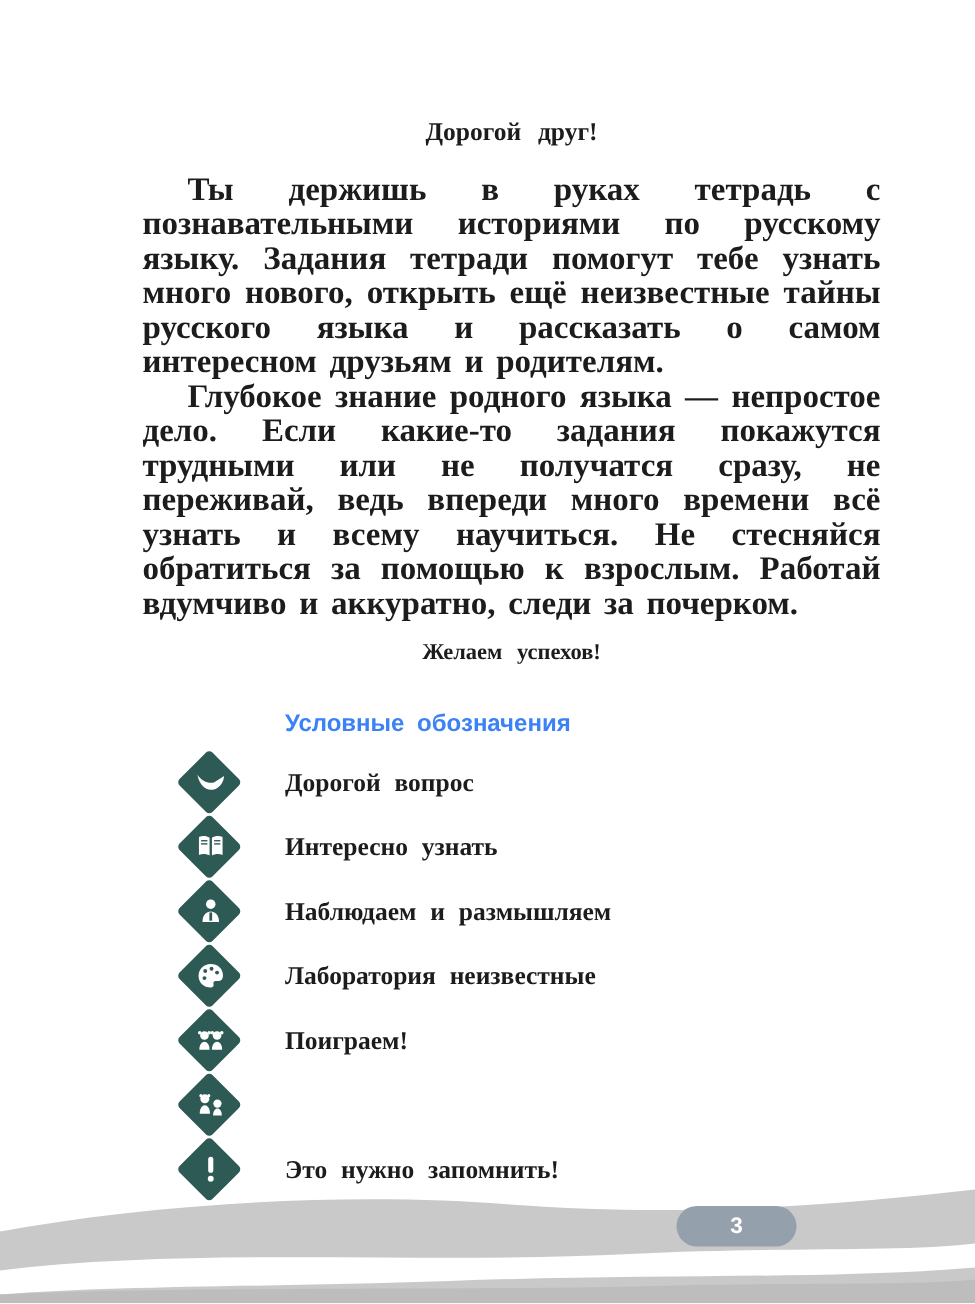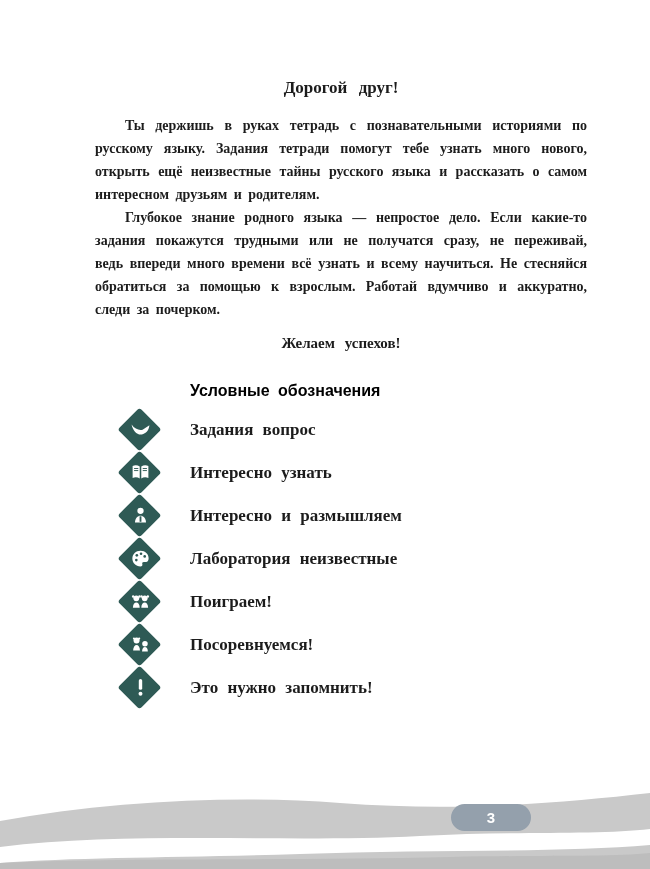--- a/index.html
+++ b/index.html
@@ -19,40 +19,40 @@
     width: 492px;
   }
   .greeting-title {
     text-align: center;
     font-size: 17px;
     font-weight: 600;
     word-spacing: 7px;
     margin: 0 0 16px 0;
   }
   .para {
-    font-size: 14px;
+    font-size: 22px;
     font-weight: 600;
     line-height: 23px;
     text-align: justify;
     text-indent: 30px;
     word-spacing: 3px;
     margin: 0;
   }
   .wish {
     text-align: center;
     font-size: 15px;
     font-weight: 600;
     word-spacing: 6px;
     margin: 14px 0 0 0;
   }
   .legend-title {
     font-family: "Liberation Sans", sans-serif;
     font-size: 16px;
     font-weight: 700;
-    color: #000000;
+    color: #3b82f6;
     word-spacing: 4px;
     margin: 30px 0 8px 95px;
   }
   .legend-list { margin-left: 22px; }
   .legend-item {
     display: flex;
     align-items: center;
     height: 43px;
   }
   .legend-icon {
@@ -133,21 +133,21 @@
     <div class="legend-list">
 
       <div class="legend-item">
         <span class="legend-icon">
           <span class="diamond"></span>
           <svg class="glyph" viewBox="0 0 16 16">
             <path d="M1.2 4.2 C3.6 7.6 6.8 8.8 9.6 8.1 L14.8 4.8 C14.4 8.6 12.2 11.2 9.0 11.8 C5.4 12.4 2.2 9.2 1.2 4.2 Z"></path>
             <circle cx="3.6" cy="5.4" r="0.7" class="hole"></circle>
           </svg>
         </span>
-        <span class="legend-label">Задания вопрос</span>
+        <span class="legend-label">Дорогой вопрос</span>
       </div>
 
       <div class="legend-item">
         <span class="legend-icon">
           <span class="diamond"></span>
           <svg class="glyph" viewBox="0 0 16 16">
             <path d="M7.4 3.4 C5.8 2.3 3.6 2.3 2 3.0 L2 12.2 C3.6 11.5 5.8 11.5 7.4 12.5 Z"></path>
             <path d="M8.6 3.4 C10.2 2.3 12.4 2.3 14 3.0 L14 12.2 C12.4 11.5 10.2 11.5 8.6 12.5 Z"></path>
             <rect x="3.1" y="4.6" width="3.2" height="0.7" class="hole"></rect>
             <rect x="3.1" y="6.2" width="3.2" height="0.7" class="hole"></rect>
@@ -160,21 +160,21 @@
 
       <div class="legend-item">
         <span class="legend-icon">
           <span class="diamond"></span>
           <svg class="glyph" viewBox="0 0 16 16">
             <circle cx="8" cy="4.4" r="2.4"></circle>
             <path d="M3.8 13.4 C3.8 9.8 5.9 8.1 8 8.1 C10.1 8.1 12.2 9.8 12.2 13.4 Z"></path>
             <rect x="7.3" y="8.6" width="1.4" height="4.2" class="hole"></rect>
           </svg>
         </span>
-        <span class="legend-label">Интересно и размышляем</span>
+        <span class="legend-label">Наблюдаем и размышляем</span>
       </div>
 
       <div class="legend-item">
         <span class="legend-icon">
           <span class="diamond"></span>
           <svg class="glyph" viewBox="0 0 16 16">
             <path d="M8 2 C4.4 2 1.8 4.6 1.8 8 C1.8 11.4 4.4 14 8 14 C9.1 14 9.7 13.2 9.4 12.3 C9.1 11.4 9.6 10.7 10.5 10.7 L12.2 10.7 C13.4 10.7 14.2 9.6 14.2 7.8 C14.2 4.4 11.6 2 8 2 Z"></path>
             <circle cx="5.2" cy="5.6" r="1" class="hole"></circle>
             <circle cx="8.4" cy="4.4" r="1" class="hole"></circle>
             <circle cx="11.2" cy="6.4" r="1" class="hole"></circle>
@@ -206,21 +206,20 @@
           <span class="diamond"></span>
           <svg class="glyph" viewBox="0 0 16 16">
             <circle cx="5" cy="5" r="2.3"></circle>
             <circle cx="11.4" cy="7.4" r="2.1"></circle>
             <path d="M2.4 12.6 C2.4 9.8 3.7 8.3 5 8.3 C6.3 8.3 7.6 9.8 7.6 12.6 Z"></path>
             <path d="M9.2 13.4 C9.2 11 10.3 9.9 11.4 9.9 C12.5 9.9 13.6 11 13.6 13.4 Z"></path>
             <circle cx="3" cy="3.4" r="0.8"></circle>
             <circle cx="7" cy="3.4" r="0.8"></circle>
           </svg>
         </span>
-        <span class="legend-label">Посоревнуемся!</span>
       </div>
 
       <div class="legend-item">
         <span class="legend-icon">
           <span class="diamond"></span>
           <svg class="glyph" viewBox="0 0 16 16">
             <rect x="6.7" y="1.6" width="2.6" height="8.2" rx="1.3"></rect>
             <circle cx="8" cy="12.8" r="1.5"></circle>
           </svg>
         </span>

